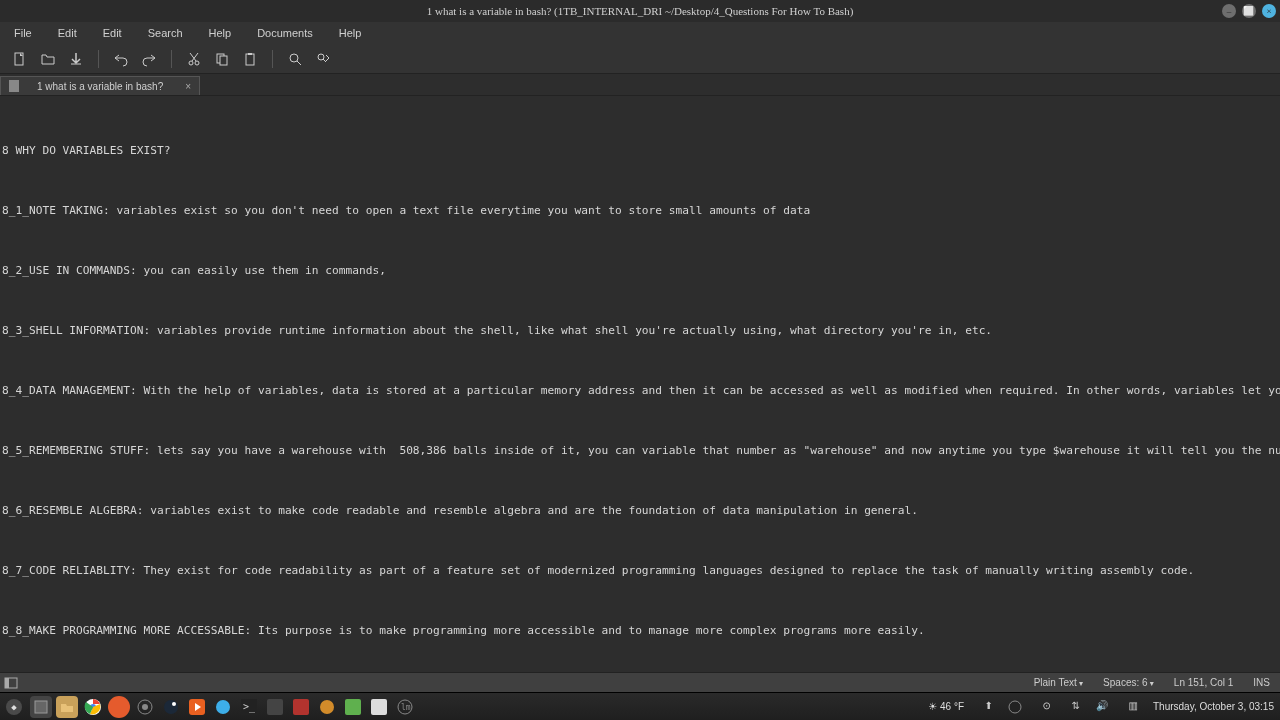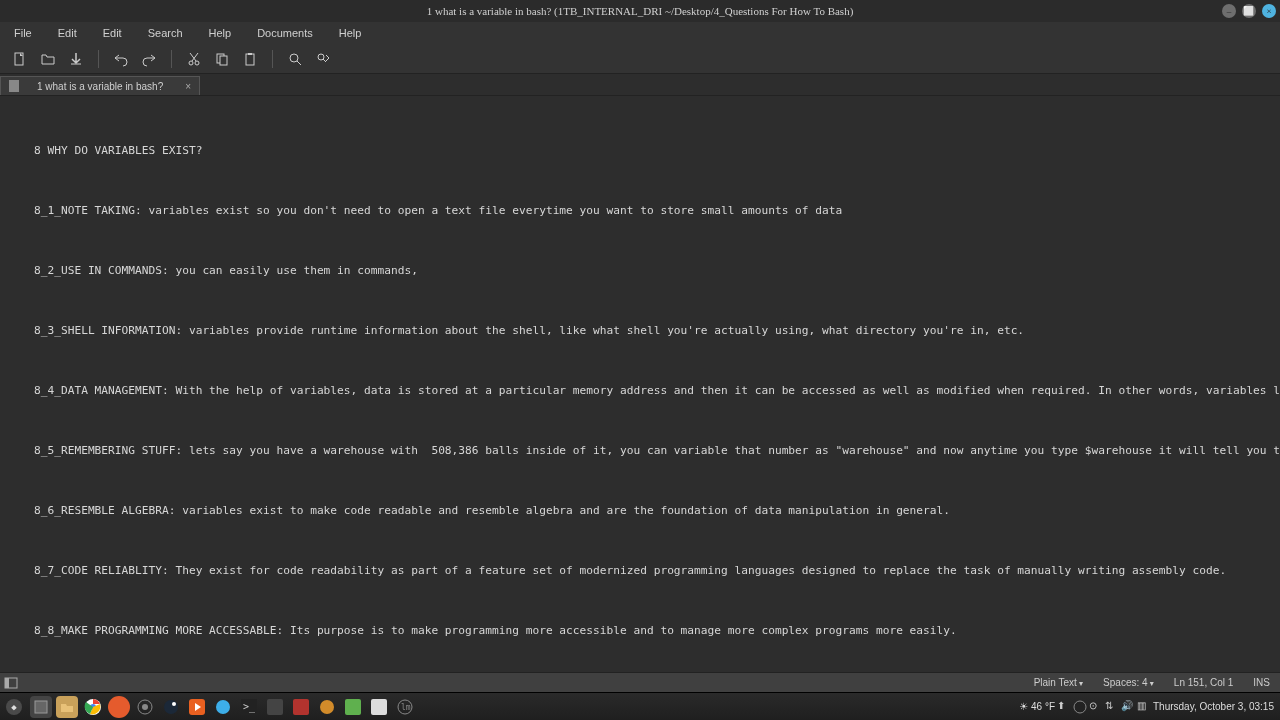--- a/index.html
+++ b/index.html
@@ -90,21 +90,21 @@
 .editor {
   flex: 1;
   background: #2d2d2d;
   padding: 2px 0;
   overflow: hidden;
   white-space: pre;
   line-height: 15px;
   font-size: 11.2px;
   color: #d6d6d6;
 }
-.editor .line { padding: 0 2px; height: 15px; margin-left: 32px; }
+.editor .line { padding: 0 2px; height: 15px; }
 .statusbar {
   background: #404040;
   height: 20px;
   display: flex;
   align-items: center;
   font-family: sans-serif;
   font-size: 10px;
   color: #ccc;
   border-top: 1px solid #222;
   margin-top: 20px;
@@ -130,21 +130,21 @@
   color:#ddd;font-size:9px;
 }
 .panel .picon {
   width: 22px; height: 22px;
   border-radius: 4px;
   margin: 0 2px;
   display:inline-flex;align-items:center;justify-content:center;
   font-size:12px;
 }
 .panel .spacer { flex: 1; }
-.panel .tray { display: flex; align-items: center; gap: 2px; color: #ddd; font-family: sans-serif; font-size: 10px; }
+.panel .tray { display: flex; align-items: center; gap: 15px; color: #ddd; font-family: sans-serif; font-size: 10px; text-align: right; }
 .tray .ticon { width:14px;height:14px;display:inline-block;color:#ccc; }
 svg { display:block; }
 </style>
 </head>
 <body>
 
 <div class="titlebar">
   <span>1 what is a variable in bash? (1TB_INTERNAL_DRI ~/Desktop/4_Questions For How To Bash)</span>
   <div class="controls">
     <span class="wc min">–</span>
@@ -284,21 +284,21 @@
 
 <div class="statusbar">
   <span class="left">
       <svg width="14" height="14" viewBox="0 0 14 14">
         <rect x="1" y="2" width="12" height="10" fill="none" stroke="#aaa"></rect>
         <rect x="1" y="2" width="4" height="10" fill="#aaa"></rect>
       </svg>
     </span>
   <span class="spacer"></span>
   <span class="item drop">Plain Text</span>
-  <span class="item drop">Spaces: 4</span>
+  <span class="item drop">Spaces: 6</span>
   <span class="item">Ln 151, Col 1</span>
   <span class="item">INS</span>
 </div>
 
 <div class="panel">
   <span class="start">◆</span>
   <span class="picon" style="background:#444">
       <svg width="14" height="14" viewBox="0 0 14 14">
         <rect x="1" y="1" width="12" height="12" fill="#666" stroke="#999"></rect>
       </svg>

